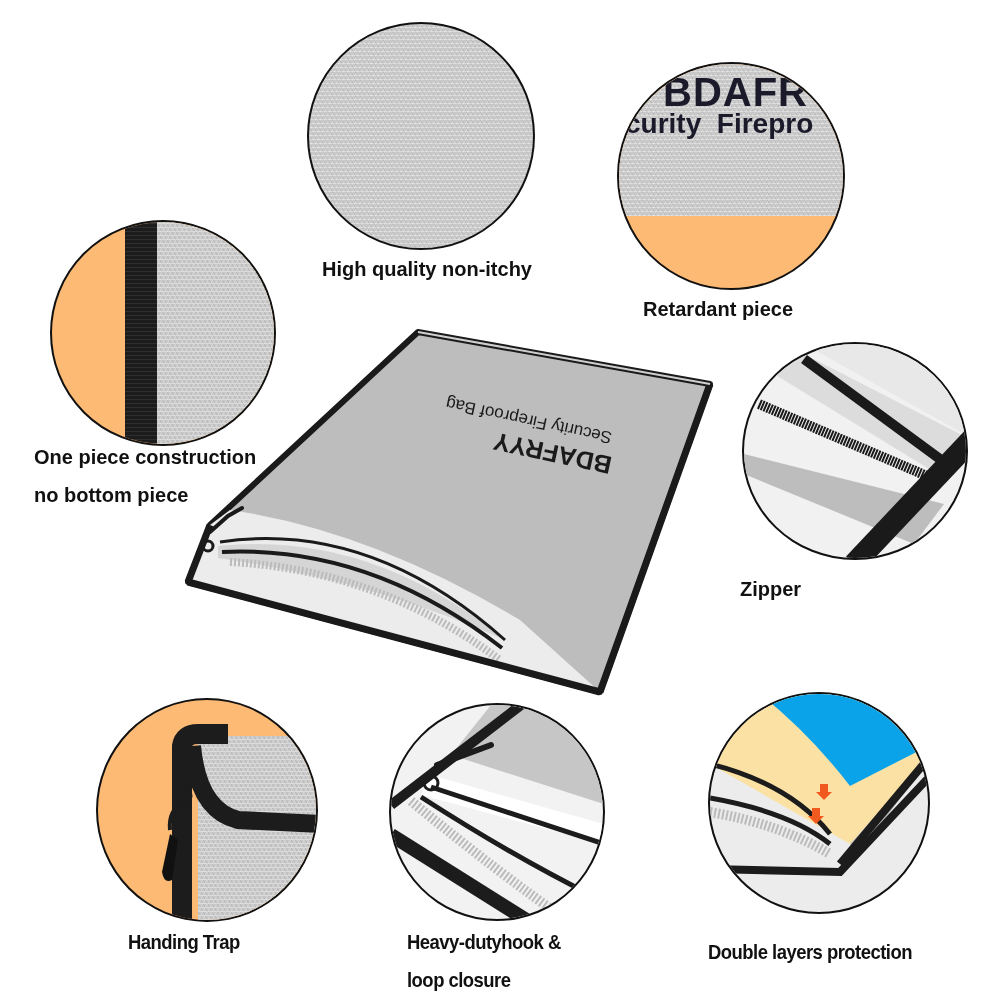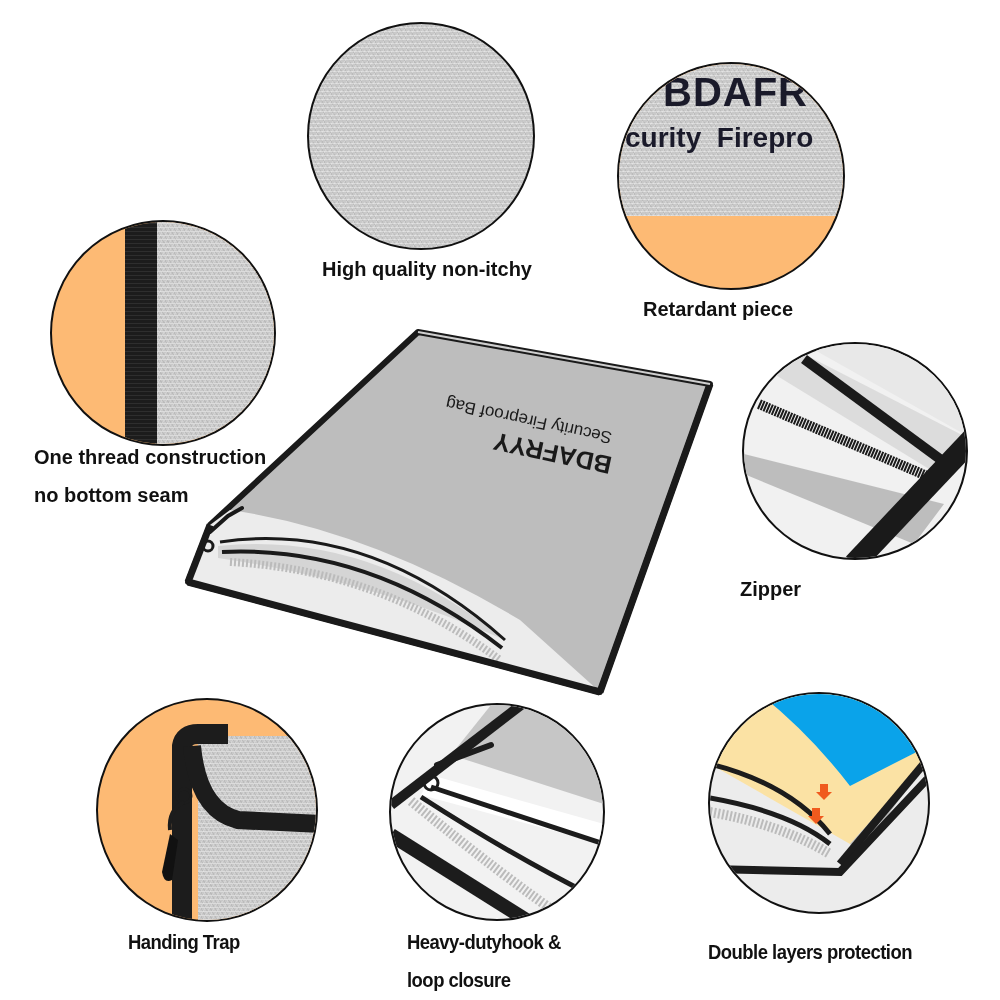--- a/index.html
+++ b/index.html
@@ -21,34 +21,34 @@
 <body>
 
 <div class="circle fabric" style="left:307px; top:22px; width:228px; height:228px;"></div>
 <div class="label" style="left:322px; top:250px; text-align:center;">
   <div style="padding-left:0px;">High quality non-itchy</div>
 </div>
 
 <div class="circle" style="left:617px; top:62px; width:228px; height:228px;">
   <div class="fabric" style="position:absolute; left:0; top:0; width:100%; height:152px;"></div>
   <div class="abs" style="left:44px; top:6px; font-size:40px; font-weight:bold; color:#1a1a2a; letter-spacing:1px;">BDAFR</div>
-  <div class="abs" style="left:6px; top:58px; font-size:28px; font-weight:bold; color:#1a1a2a; white-space:pre;">curity  Firepro</div>
+  <div class="abs" style="left:6px; top:44px; font-size:28px; font-weight:bold; color:#1a1a2a; white-space:pre;">curity  Firepro</div>
 </div>
 <div class="label" style="left:643px; top:290px;">
   <div>Retardant piece</div>
 </div>
 
 <div class="circle" style="left:50px; top:220px; width:226px; height:226px;">
   <div class="fabric" style="position:absolute; left:103px; top:0; width:130px; height:100%;"></div>
   <div class="abs" style="left:73px; top:0; width:32px; height:100%; background:#1c1c1c;
        background-image:repeating-linear-gradient(0deg, rgba(255,255,255,0.08) 0 1px, transparent 1px 4px);"></div>
 </div>
 <div class="label" style="left:34px; top:438px;">
-  <div>One thread construction</div>
-  <div>no bottom seam</div>
+  <div>One piece construction</div>
+  <div>no bottom piece</div>
 </div>
 
 <svg class="abs" style="left:170px; top:320px;" width="560" height="380" viewBox="0 0 560 380">
 
   <path d="M248 12 L540 64 L430 372 L18 262 L40 205 Z" fill="#bdbdbd" stroke="#1a1a1a" stroke-width="6" stroke-linejoin="round"></path>
 
   <path d="M18 262 L40 205 L60 190 Q200 210 350 300 L430 372 Z" fill="#ececec"></path>
 
   <path d="M48 226 Q200 210 335 320 Q200 260 48 238 Z" fill="#d5d5d5"></path>
   <path d="M52 232 Q200 225 332 328" fill="none" stroke="#1a1a1a" stroke-width="4"></path>

